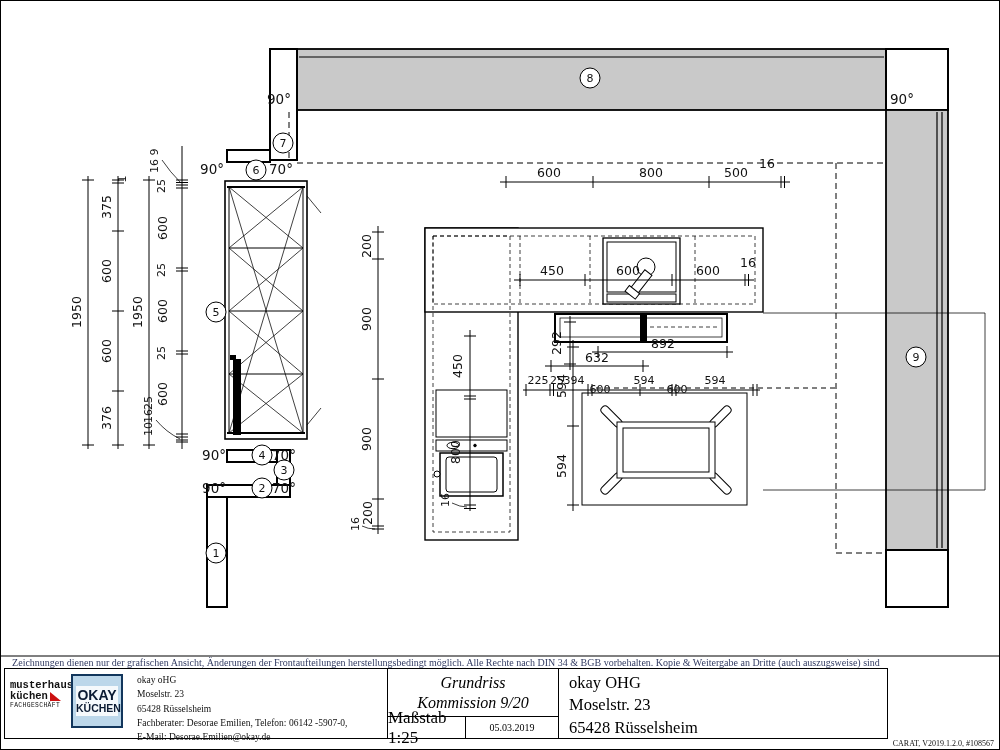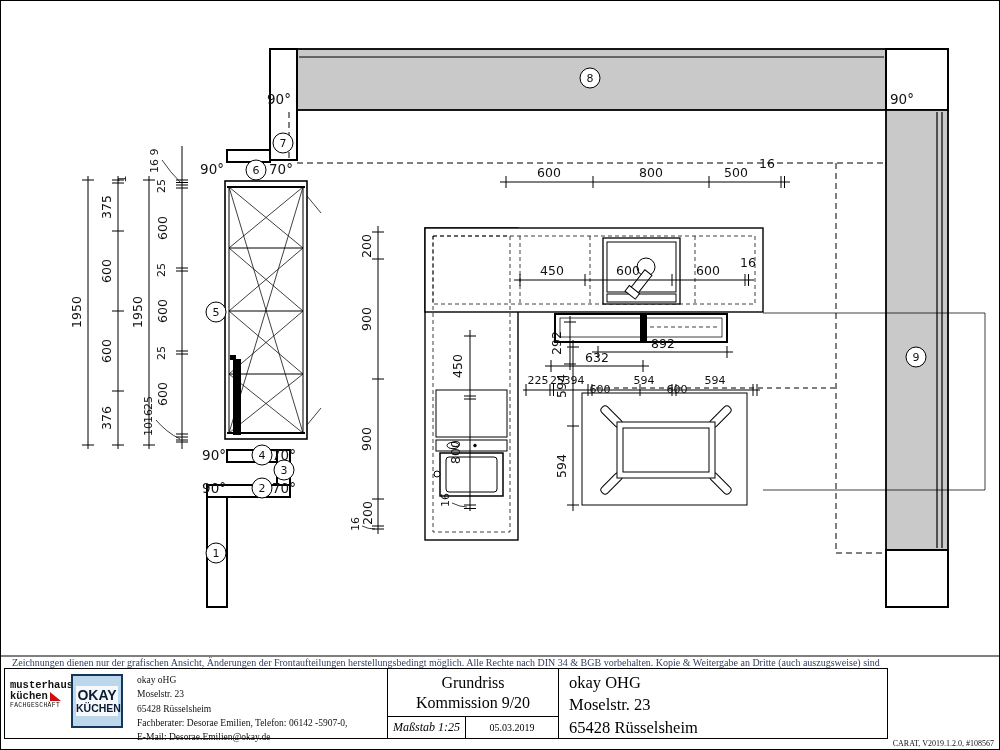--- a/index.html
+++ b/index.html
@@ -28,24 +28,24 @@
             display:flex;flex-direction:column;justify-content:center;}
   .okay-inner{background:#f5f9fc;margin:0 3px;text-align:center;
               font-family:"Liberation Sans",sans-serif;font-weight:bold;color:#0b1b33;
               padding:2px 0;}
   .okay-inner .o1{font-size:14px;line-height:1.05;}
   .okay-inner .o2{font-size:10.5px;line-height:1.1;}
   .cell-dealer{flex:1;padding:4px 6px;font-size:9.5px;line-height:1.5;color:#111;}
   .cell-title{width:170px;flex:none;border-left:1px solid #000;border-right:1px solid #000;
               display:flex;flex-direction:column;}
   .title-top{flex:1;display:flex;flex-direction:column;justify-content:center;
-             align-items:center;font-size:16px;line-height:1.25;}
+             align-items:center;font-size:16px;line-height:1.25;font-style:italic;}
   .title-bottom{height:21px;border-top:1px solid #000;display:flex;}
   .tb-scale{width:77px;border-right:1px solid #000;display:flex;align-items:center;
-            justify-content:center;font-size:12px;font-style:italic;}
+            justify-content:center;font-size:17px;}
   .tb-date{flex:1;display:flex;align-items:center;justify-content:center;font-size:10px;}
   .cell-customer{width:308px;flex:none;padding:3px 10px;font-size:16.5px;line-height:1.35;}
   .software{position:absolute;right:6px;top:739px;font-size:8px;color:#111;}
 </style>
 </head>
 <body>
 
 <div id="page">
 
 <svg width="1000" height="750" viewBox="0 0 1000 750">

